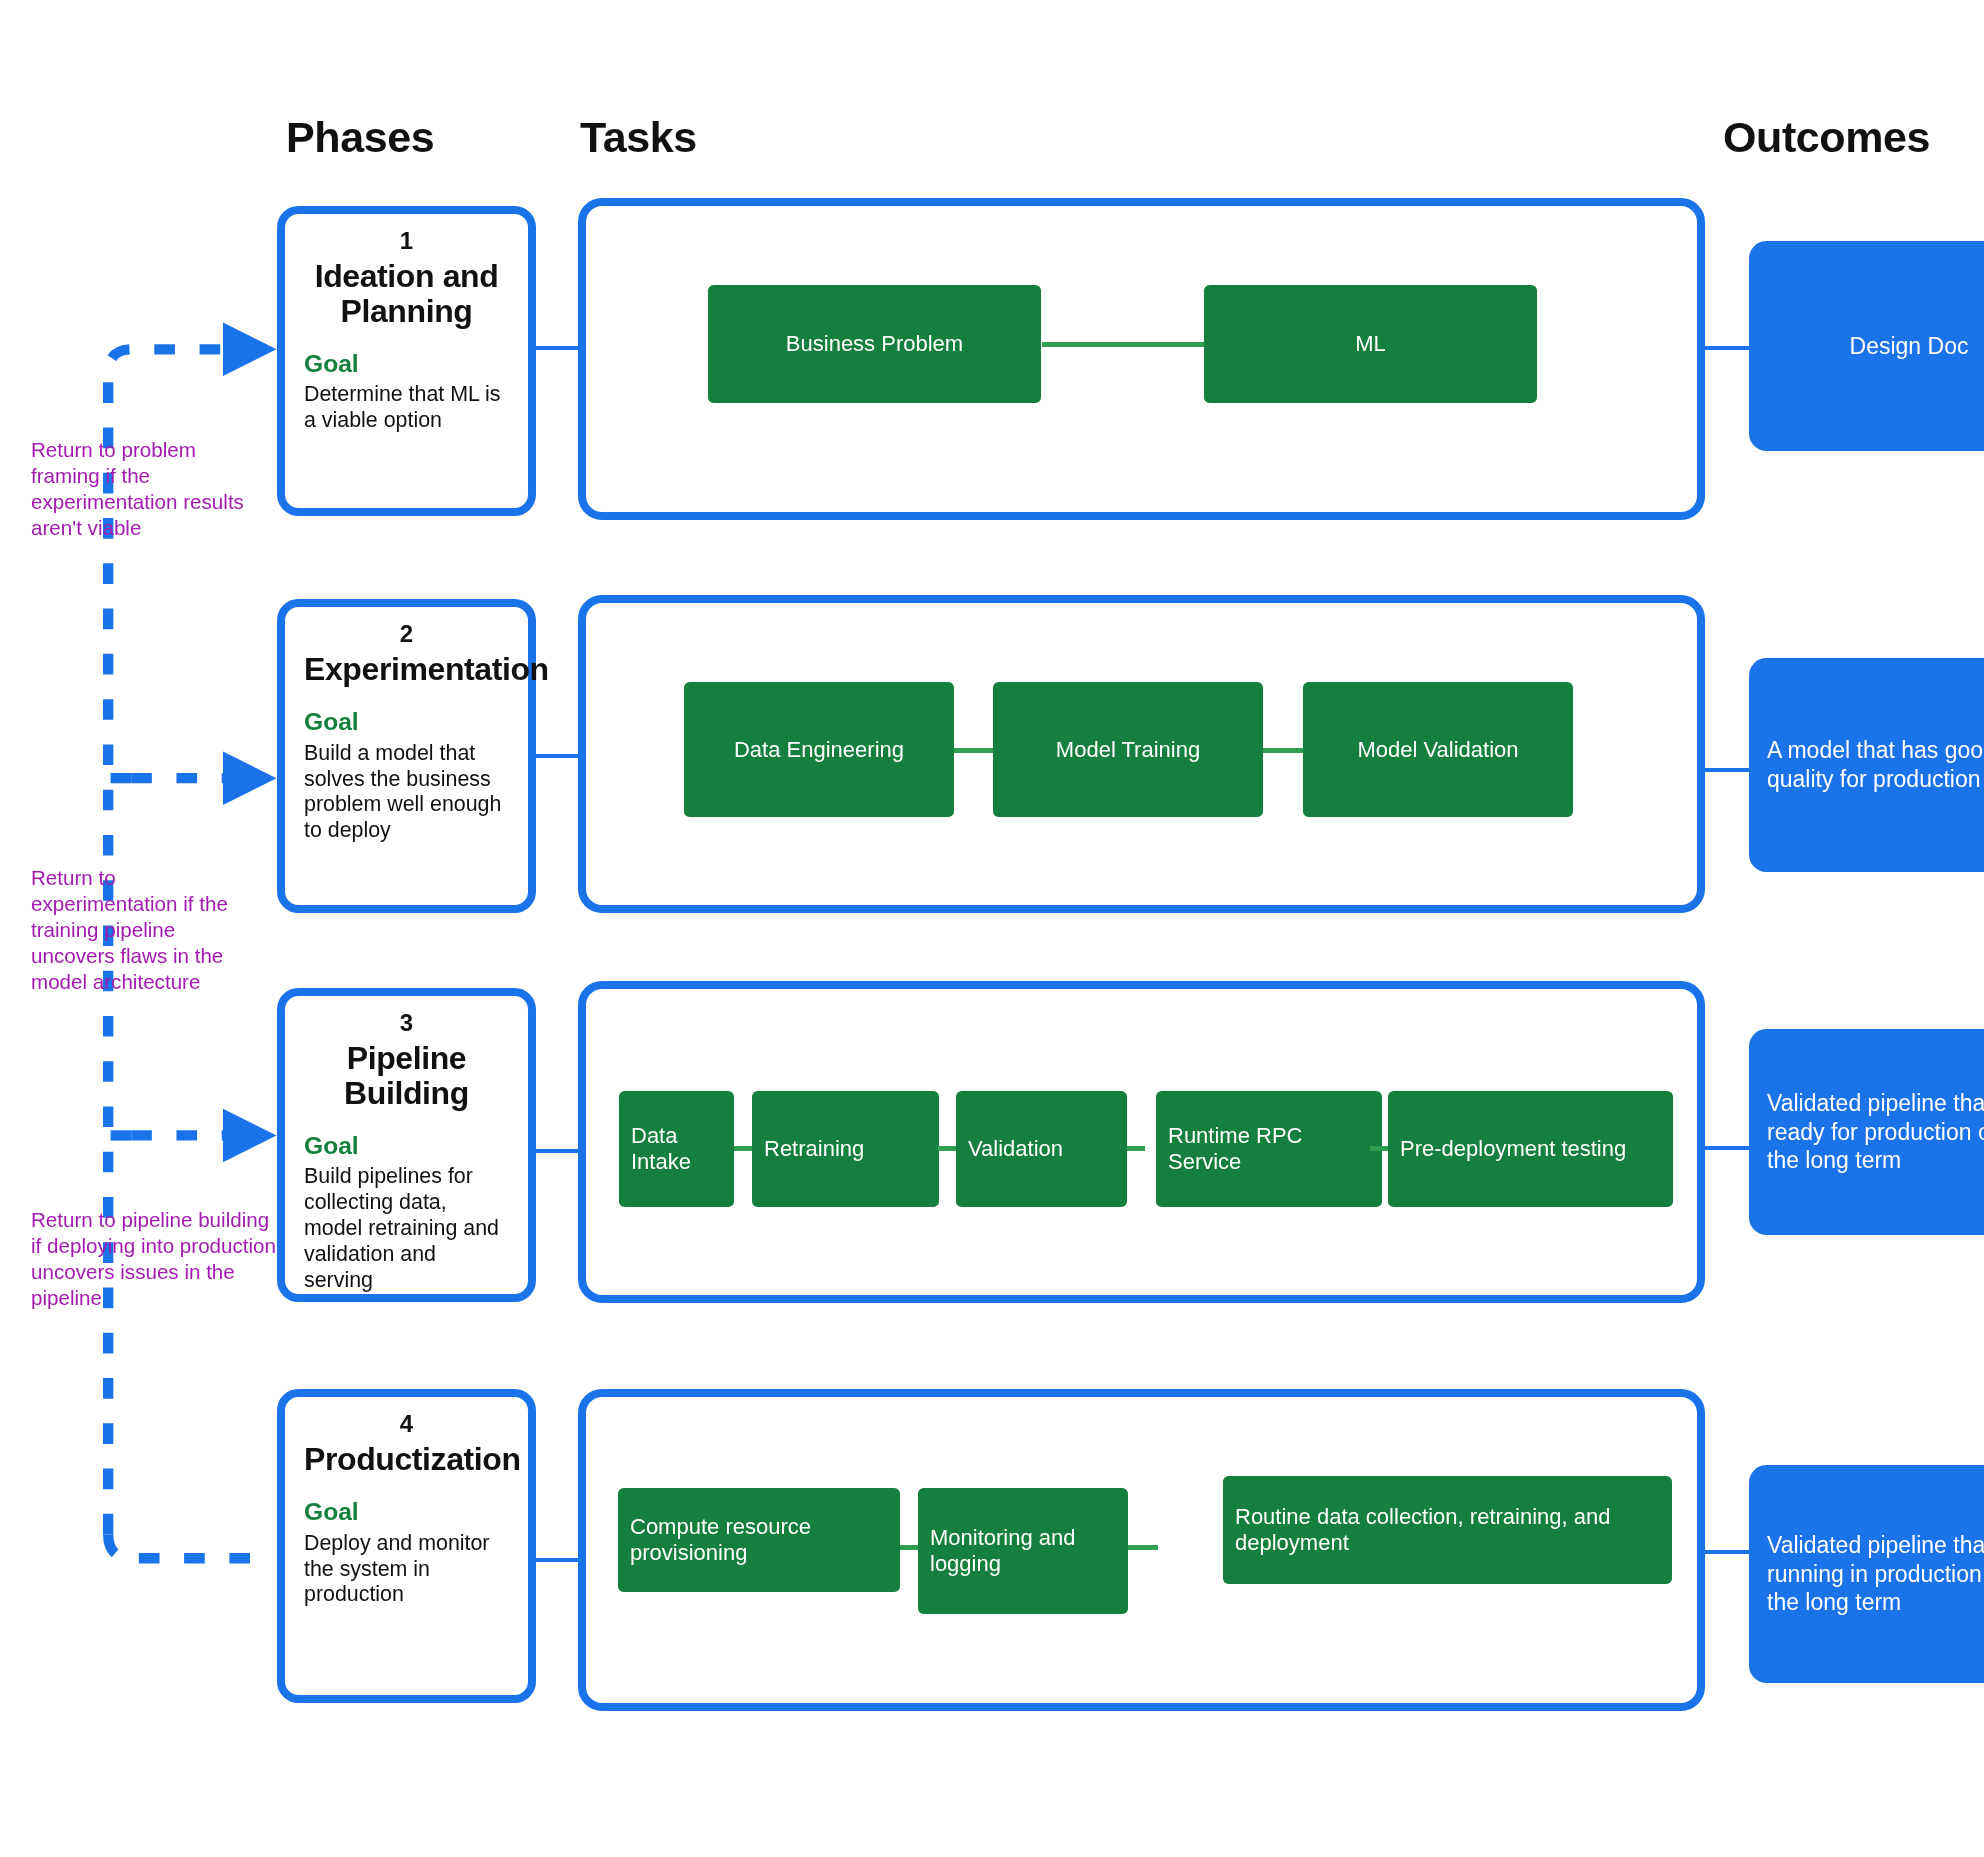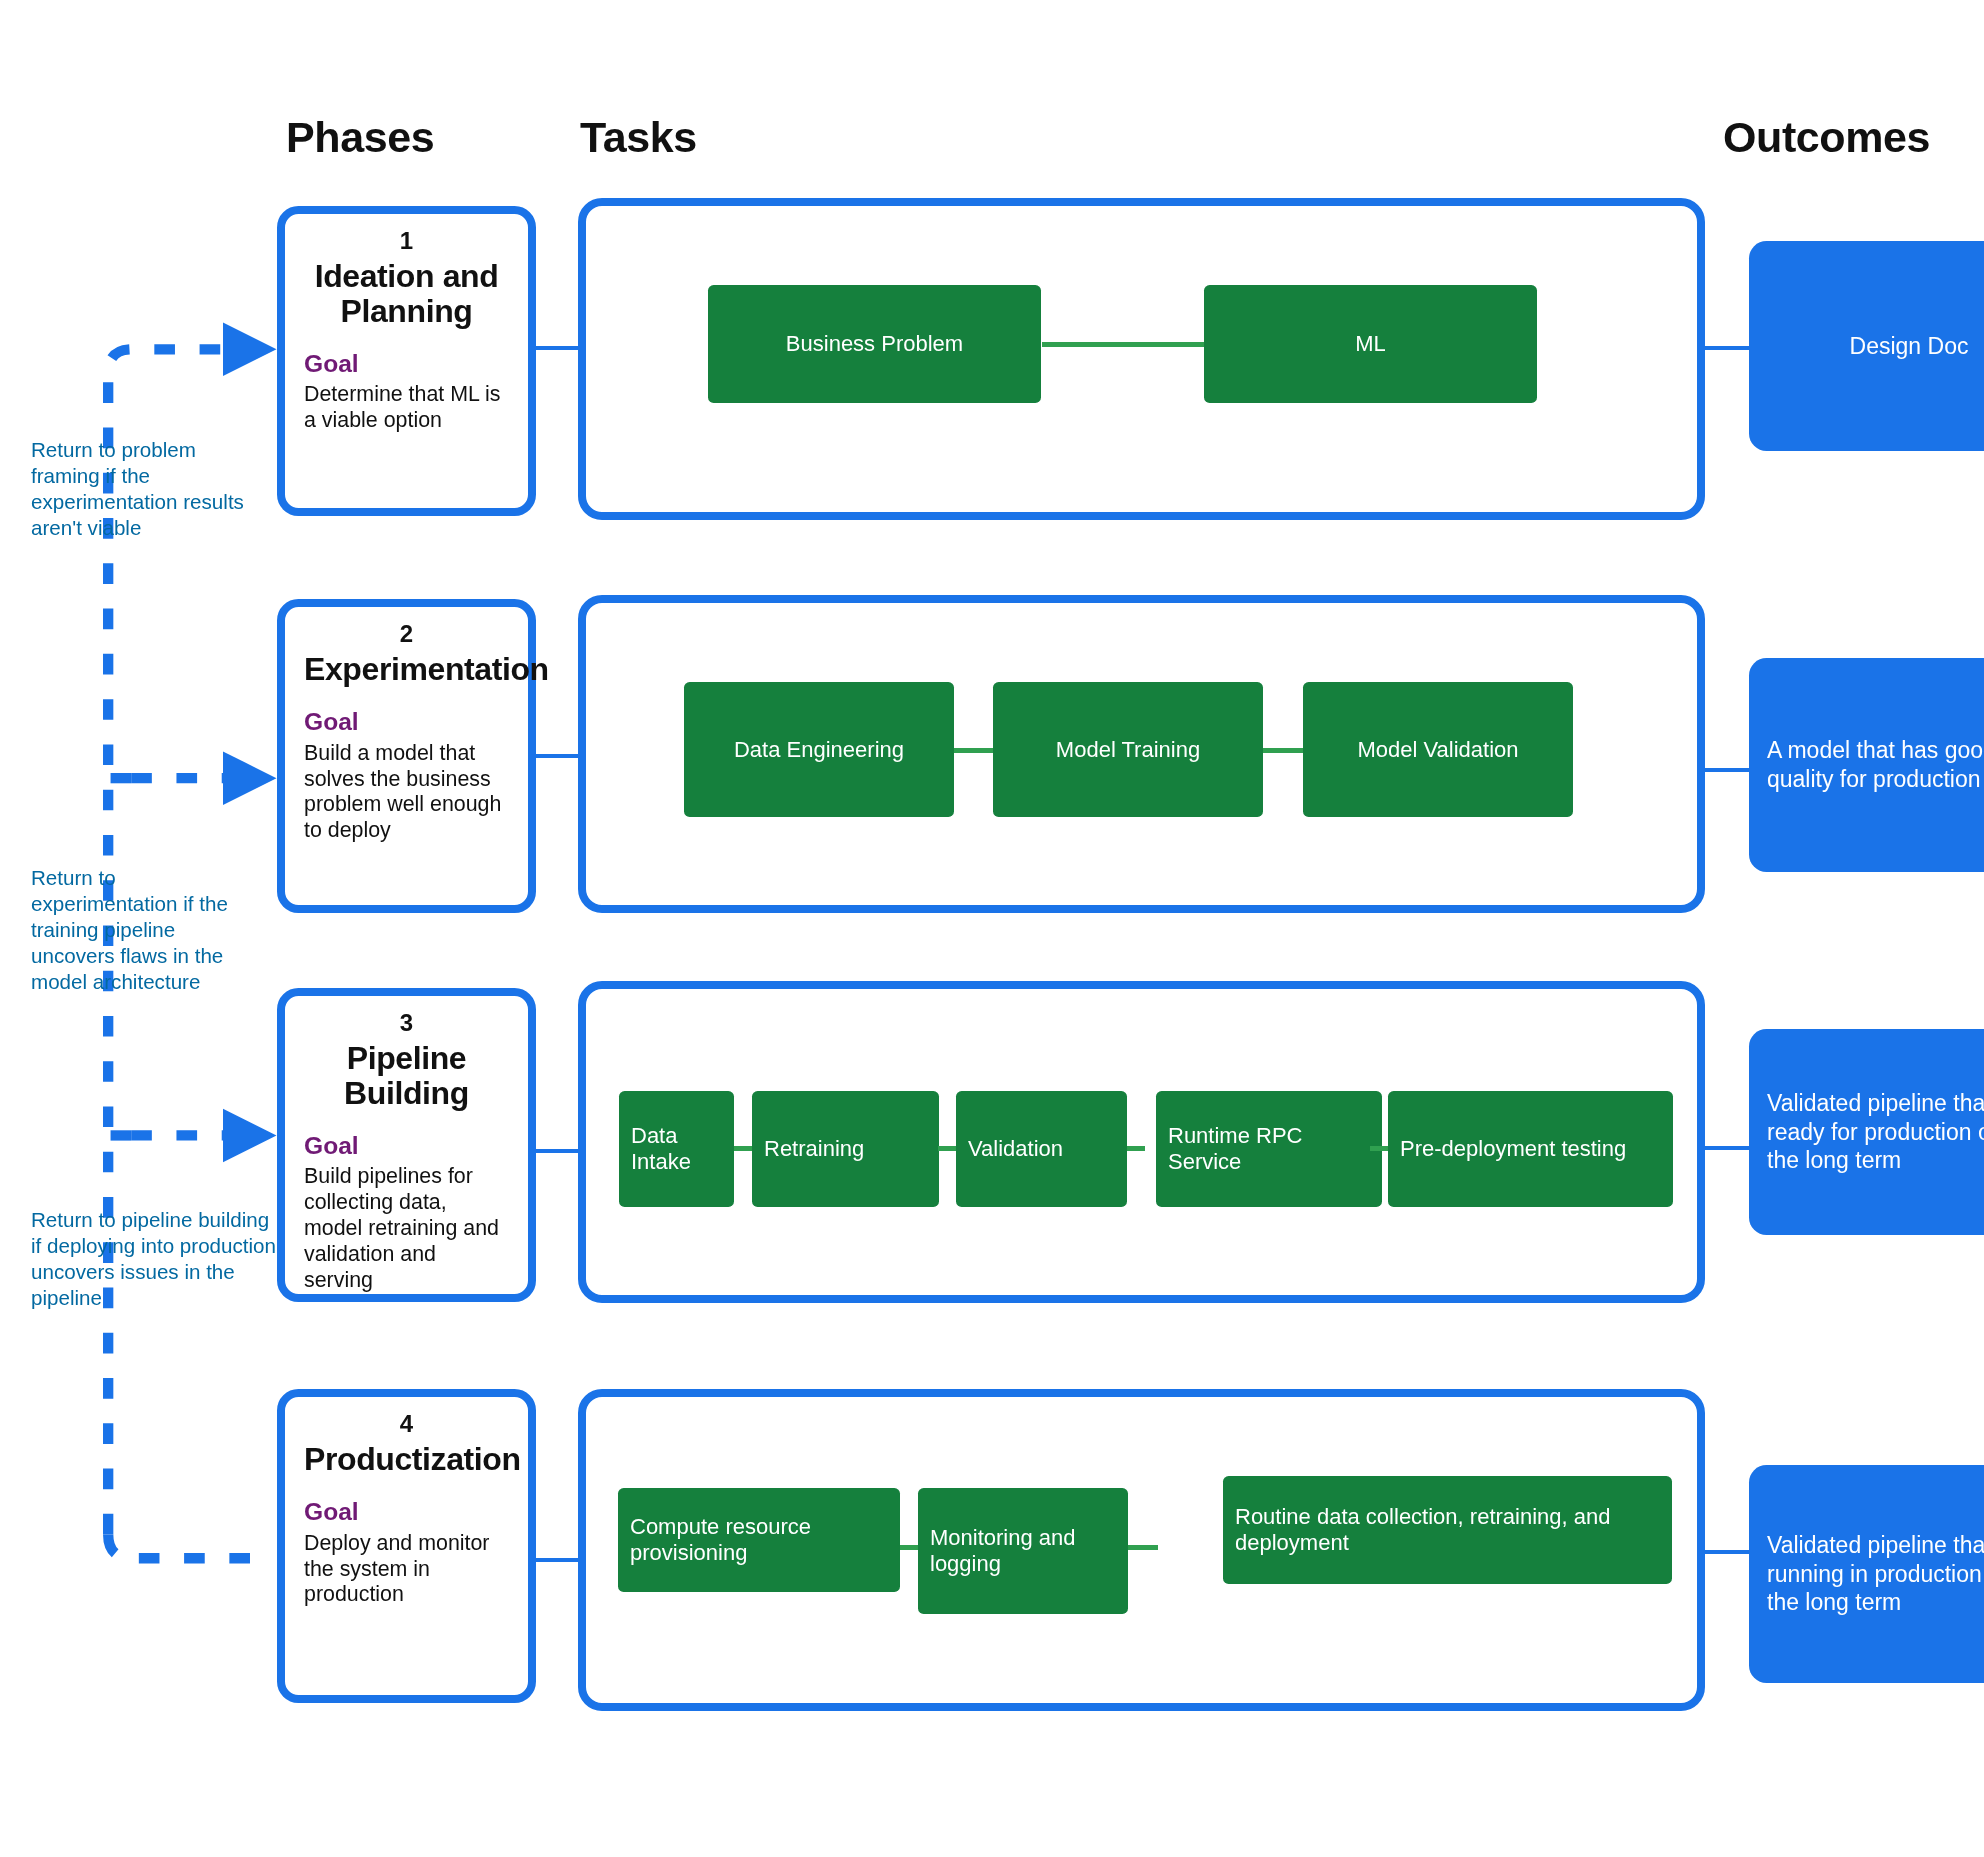--- a/index.html
+++ b/index.html
@@ -47,21 +47,21 @@
     font-size: 32px;
     font-weight: 700;
     color: #111;
     line-height: 1.08;
     letter-spacing: -0.4px;
   }
   .phase-goal-wrap { margin-top: 21.4px; }
   .goal-label {
     font-size: 24.6px;
     font-weight: 700;
-    color: #701a75;
+    color: #15803d;
     line-height: 1.15;
     margin-bottom: 4px;
   }
   .goal-text {
     font-size: 21.4px;
     font-weight: 400;
     color: #111;
     line-height: 1.21;
   }
 
@@ -113,21 +113,21 @@
     position: absolute;
     background: #1a73e8;
     height: 4px;
   }
 
   
   .note {
     position: absolute;
     font-size: 20.6px;
     line-height: 1.26;
-    color: #0369a1;
+    color: #a21caf;
     font-weight: 400;
   }
 
   
   #overlay {
     position: absolute; left: 0; top: 0;
     width: 2253px; height: 1858px;
     pointer-events: none;
   }
 </style>

